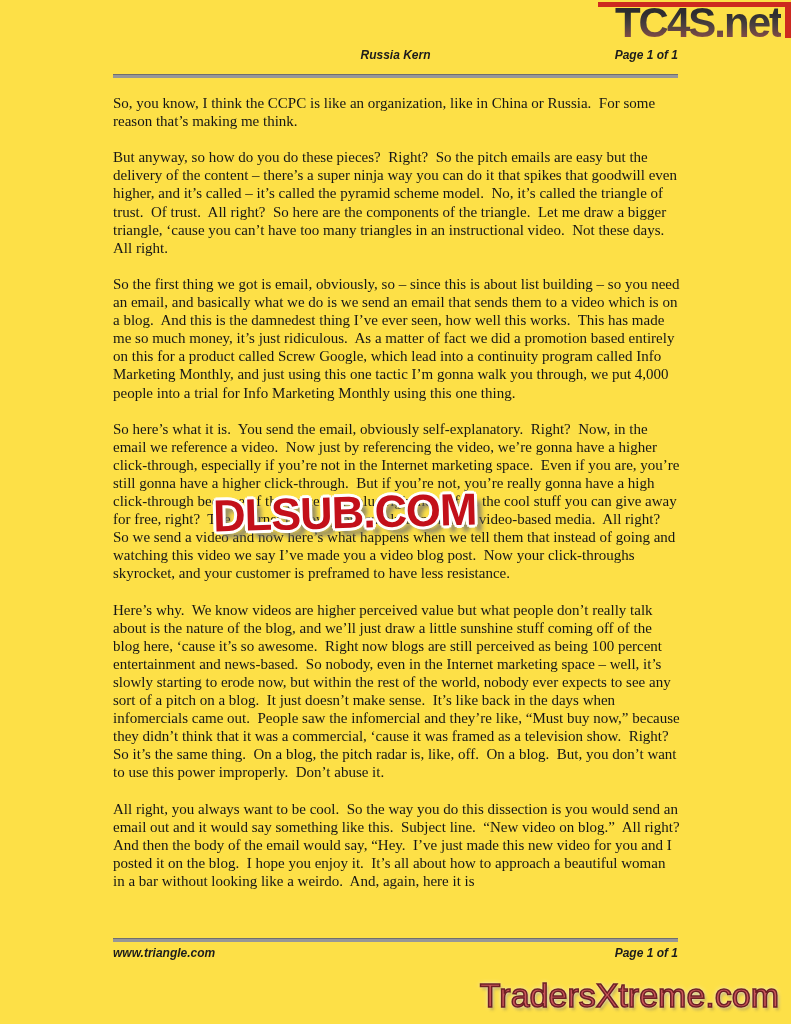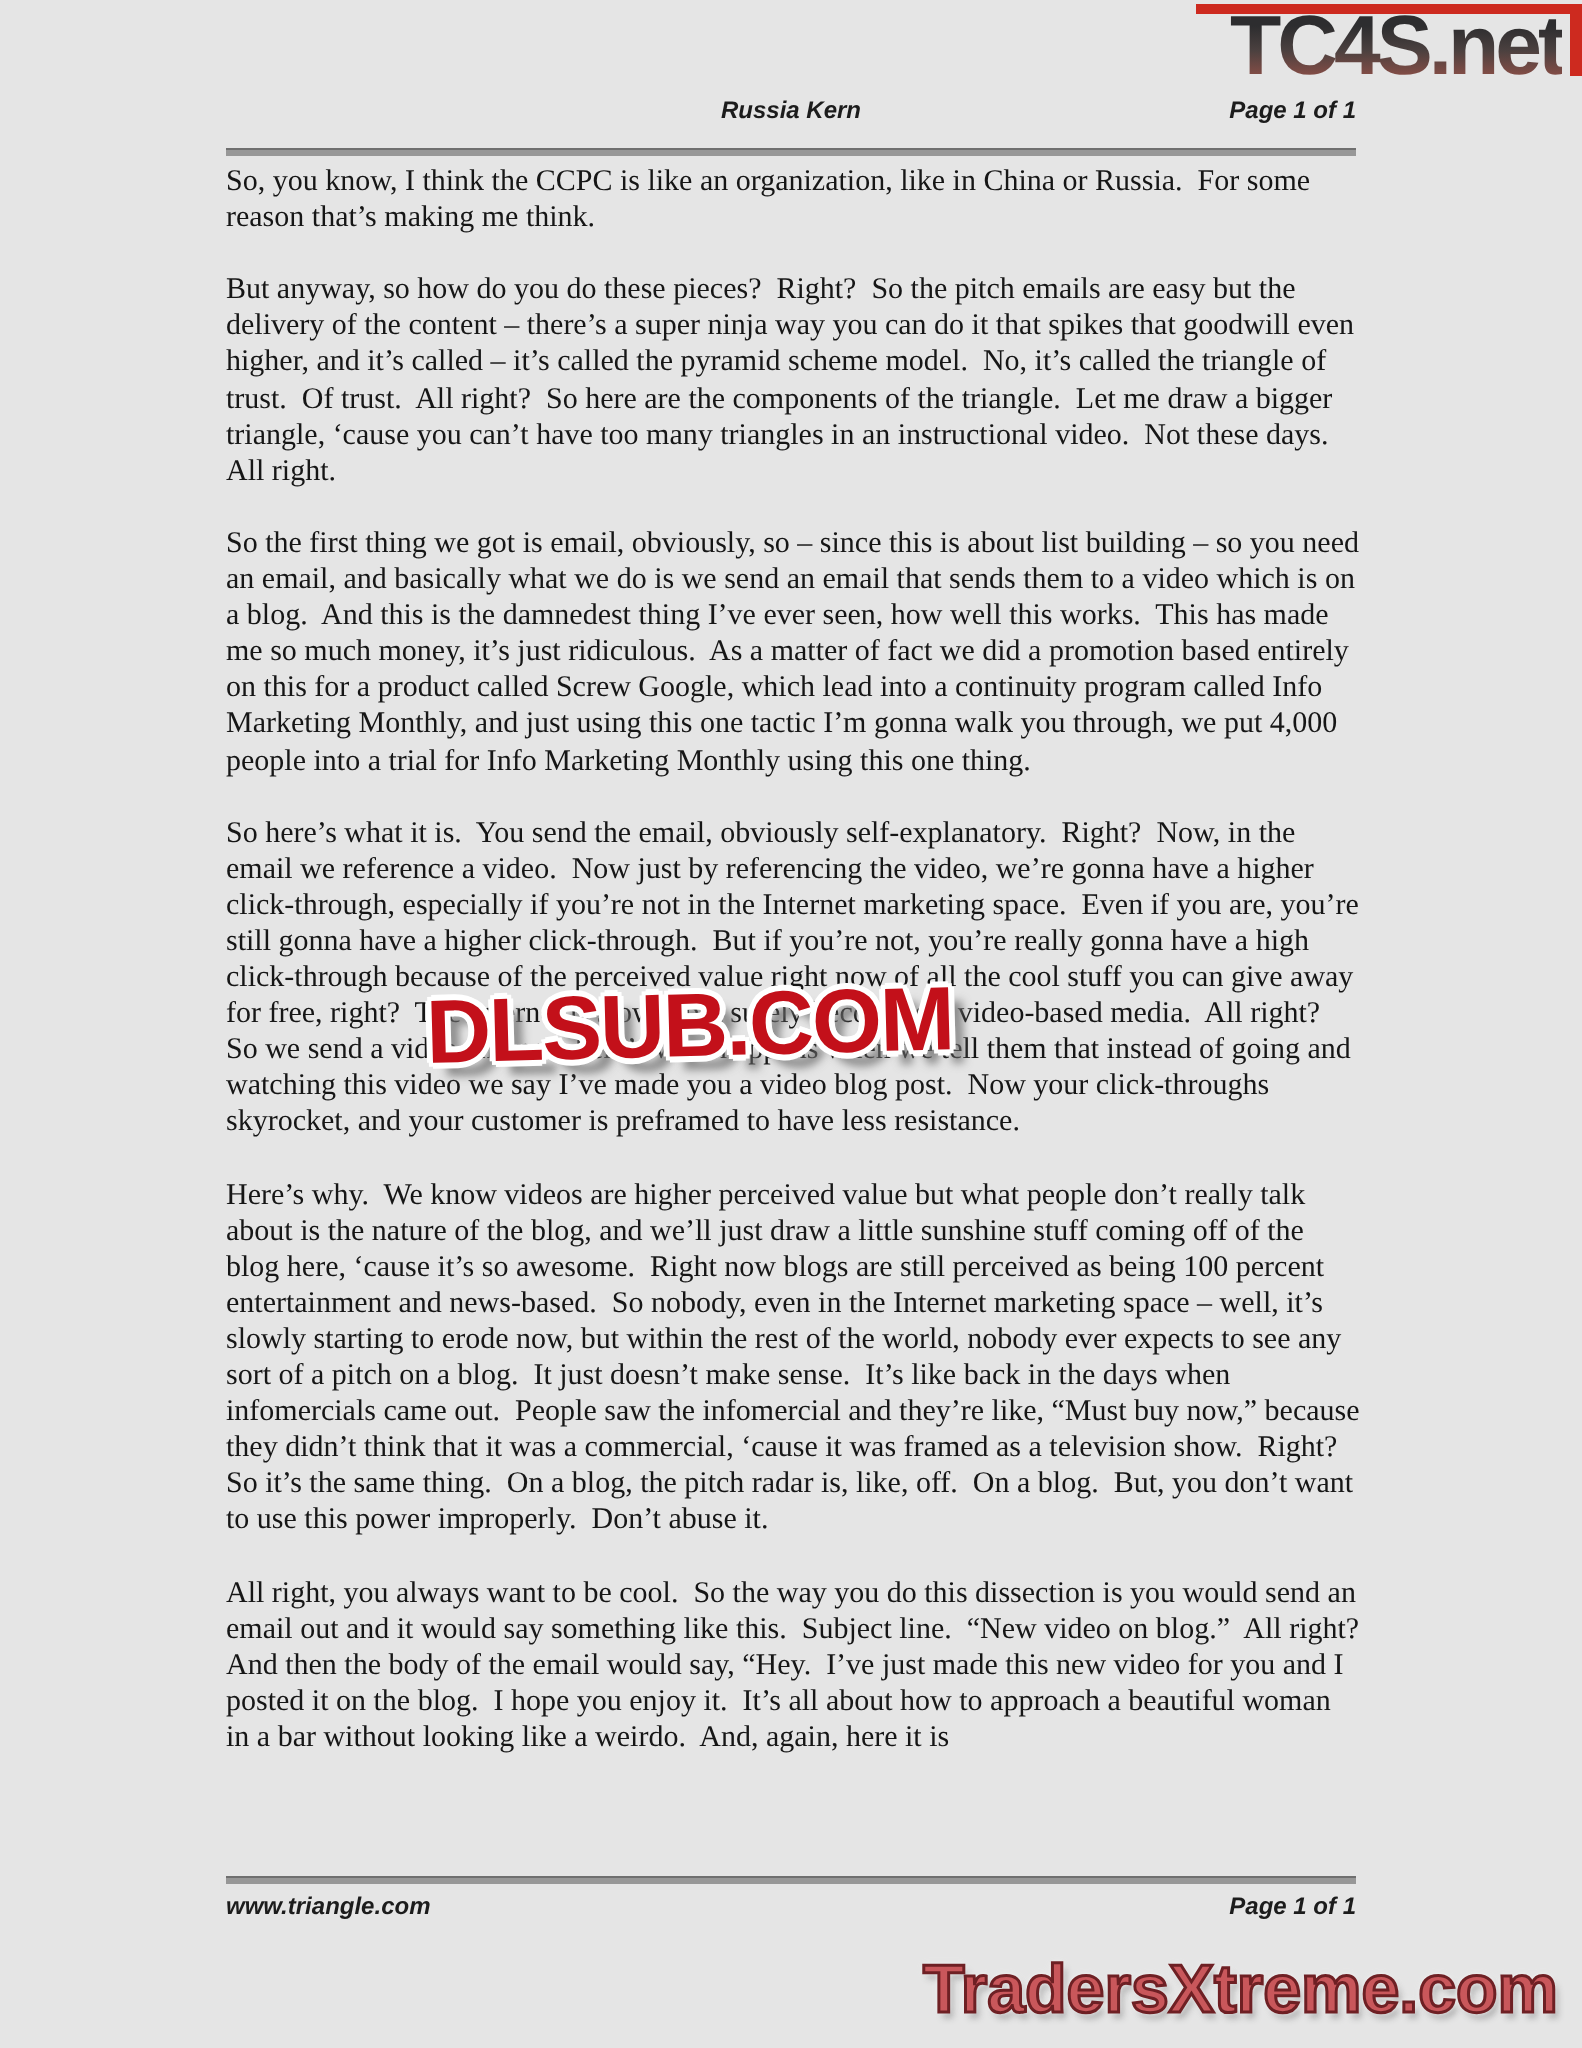--- a/index.html
+++ b/index.html
@@ -1,21 +1,21 @@
 <!DOCTYPE html>
 <html><head>
 <meta charset="utf-8">
 <style>
   * { box-sizing: border-box; }
   html, body { margin: 0; padding: 0; background: #ffffff; }
   .page {
     position: relative;
     width: 791px;
     height: 1024px;
-    background: #e5e5e5;
+    background: #fde047;
     overflow: hidden;
     font-family: "Liberation Serif", serif;
     color: #161616;
   }
 
   
   .red-bar-top {
     position: absolute; top: 2px; right: 0;
     width: 193px; height: 5px;
     background: #cd2a1f;
@@ -56,21 +56,21 @@
   .rule {
     position: absolute; left: 113px; width: 565px; height: 4px;
     background: #979797;
     border-top: 1px solid #6f6f6f;
   }
   .rule-top { top: 74px; }
   .rule-bottom { top: 938px; }
 
   
   .body-text {
-    position: absolute; left: 113px; top: 82px; width: 567px;
+    position: absolute; left: 113px; top: 94px; width: 567px;
     font-size: 15px; line-height: 18.1px;
   }
   .body-text p {
     margin: 0 0 18.1px 0;
     white-space: pre-wrap;
   }
 
   
   .watermark {
     position: absolute; left: 213px; top: 488px;
@@ -94,21 +94,21 @@
     font-weight: bold; font-style: italic;
     font-size: 12px; color: #1c1c1c;
   }
   .footer-site { float: left; }
   .footer-page { float: right; }
 
   
   .tx-logo {
     position: absolute; right: 12px; top: 976px;
     font-family: "Liberation Sans", sans-serif;
-    font-weight: bold;
+    font-weight: normal;
     font-size: 34px; line-height: 38px;
     letter-spacing: 0px;
     color: #c9575b;
     -webkit-text-stroke: 1.5px #6e2024;
     text-shadow:
       0 0 2px #ffffff, 0 0 5px #ececec,
       2px 3px 3px rgba(60,60,60,0.35);
   }
 </style>
 </head>

